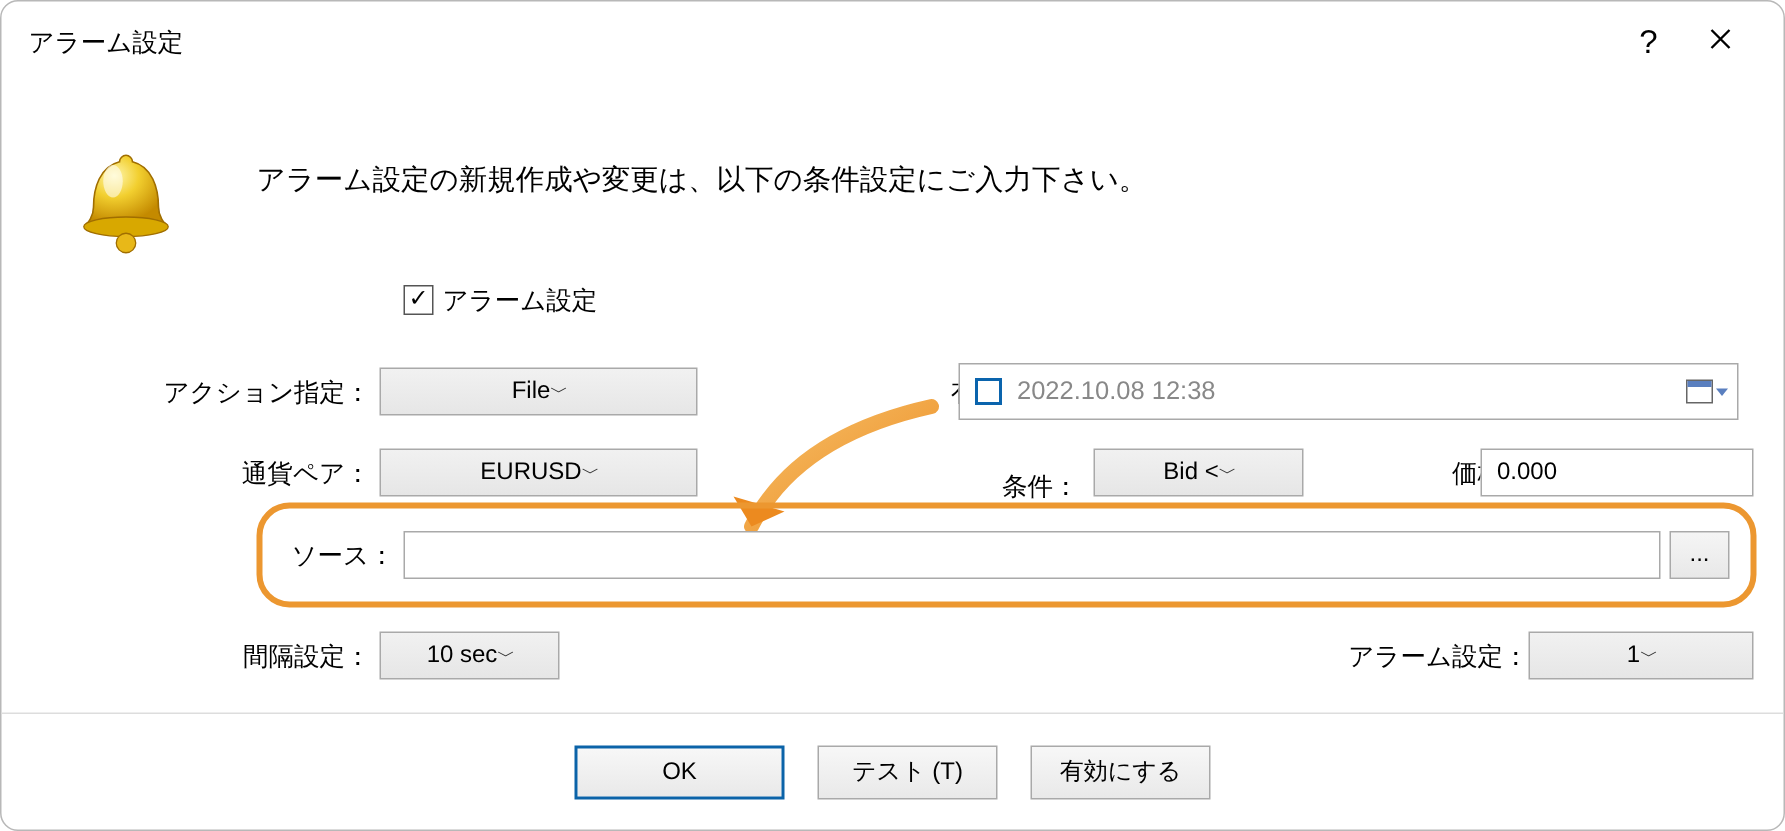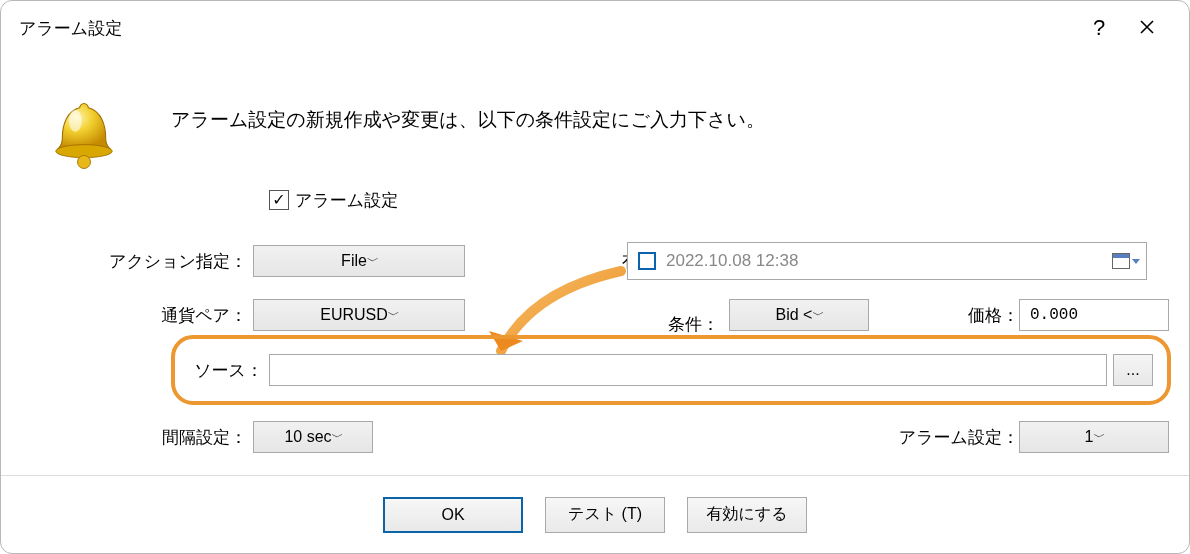--- a/index.html
+++ b/index.html
@@ -58,21 +58,21 @@
     font-size: 16px;
   }
   .select.w212 { width:212px; }
   .select.w130 { width:140px; }
   .select.w115 { width:120px; }
   .select .chev { font-size:12px; color:#333; }
   .textin {
     height: 32px; border:1px solid #a9a9a9; background:#fff;
     padding:0 10px; font-size:16px; display:flex; align-items:center;
   }
-  .textin.w148 { width:150px;font-family:Liberation Mono, monospace; }
+  .textin.w148 { width:182px; }
   .textin.w830 { flex:1; }
   .expiration {
     position:absolute; right:30px; width:520px; height:38px;
     border:1px solid #a9a9a9; background:#fff; display:flex; align-items:center;
     padding:0 6px 0 10px; gap:10px;
   }
   .expiration .cb { width:18px; height:18px; border:2px solid #0a64ad; background:#fff; }
   .expiration .datetxt { flex:1; font-size:17px; color:#888; }
   .expiration .calbtn { display:flex; align-items:center; gap:2px; }
   .expiration .calbtn .cal { width:18px; height:16px; border:1px solid #666; background:#fff; position:relative; }
@@ -142,21 +142,21 @@
 
     <div class="form-grid">
 
       <div class="check-row" style="top:0;position:absolute;">
         <div class="checkbox">
             <span class="mark">✓</span>
           </div>
         <span class="check-label">アラーム設定</span>
       </div>
 
-      <div class="row" style="position:absolute; top:52px; left:0; right:12px;">
+      <div class="row" style="position:absolute; top:52px; left:0; right:0;">
         <div class="lab main">アクション指定：</div>
         <div class="select w212">
           <span>File</span>
           <span class="chev">﹀</span>
         </div>
         <div class="lab exp">有効期限：</div>
         <div class="expiration">
           <div class="cb"></div>
           <div class="datetxt">2022.10.08 12:38</div>
           <div class="calbtn">

